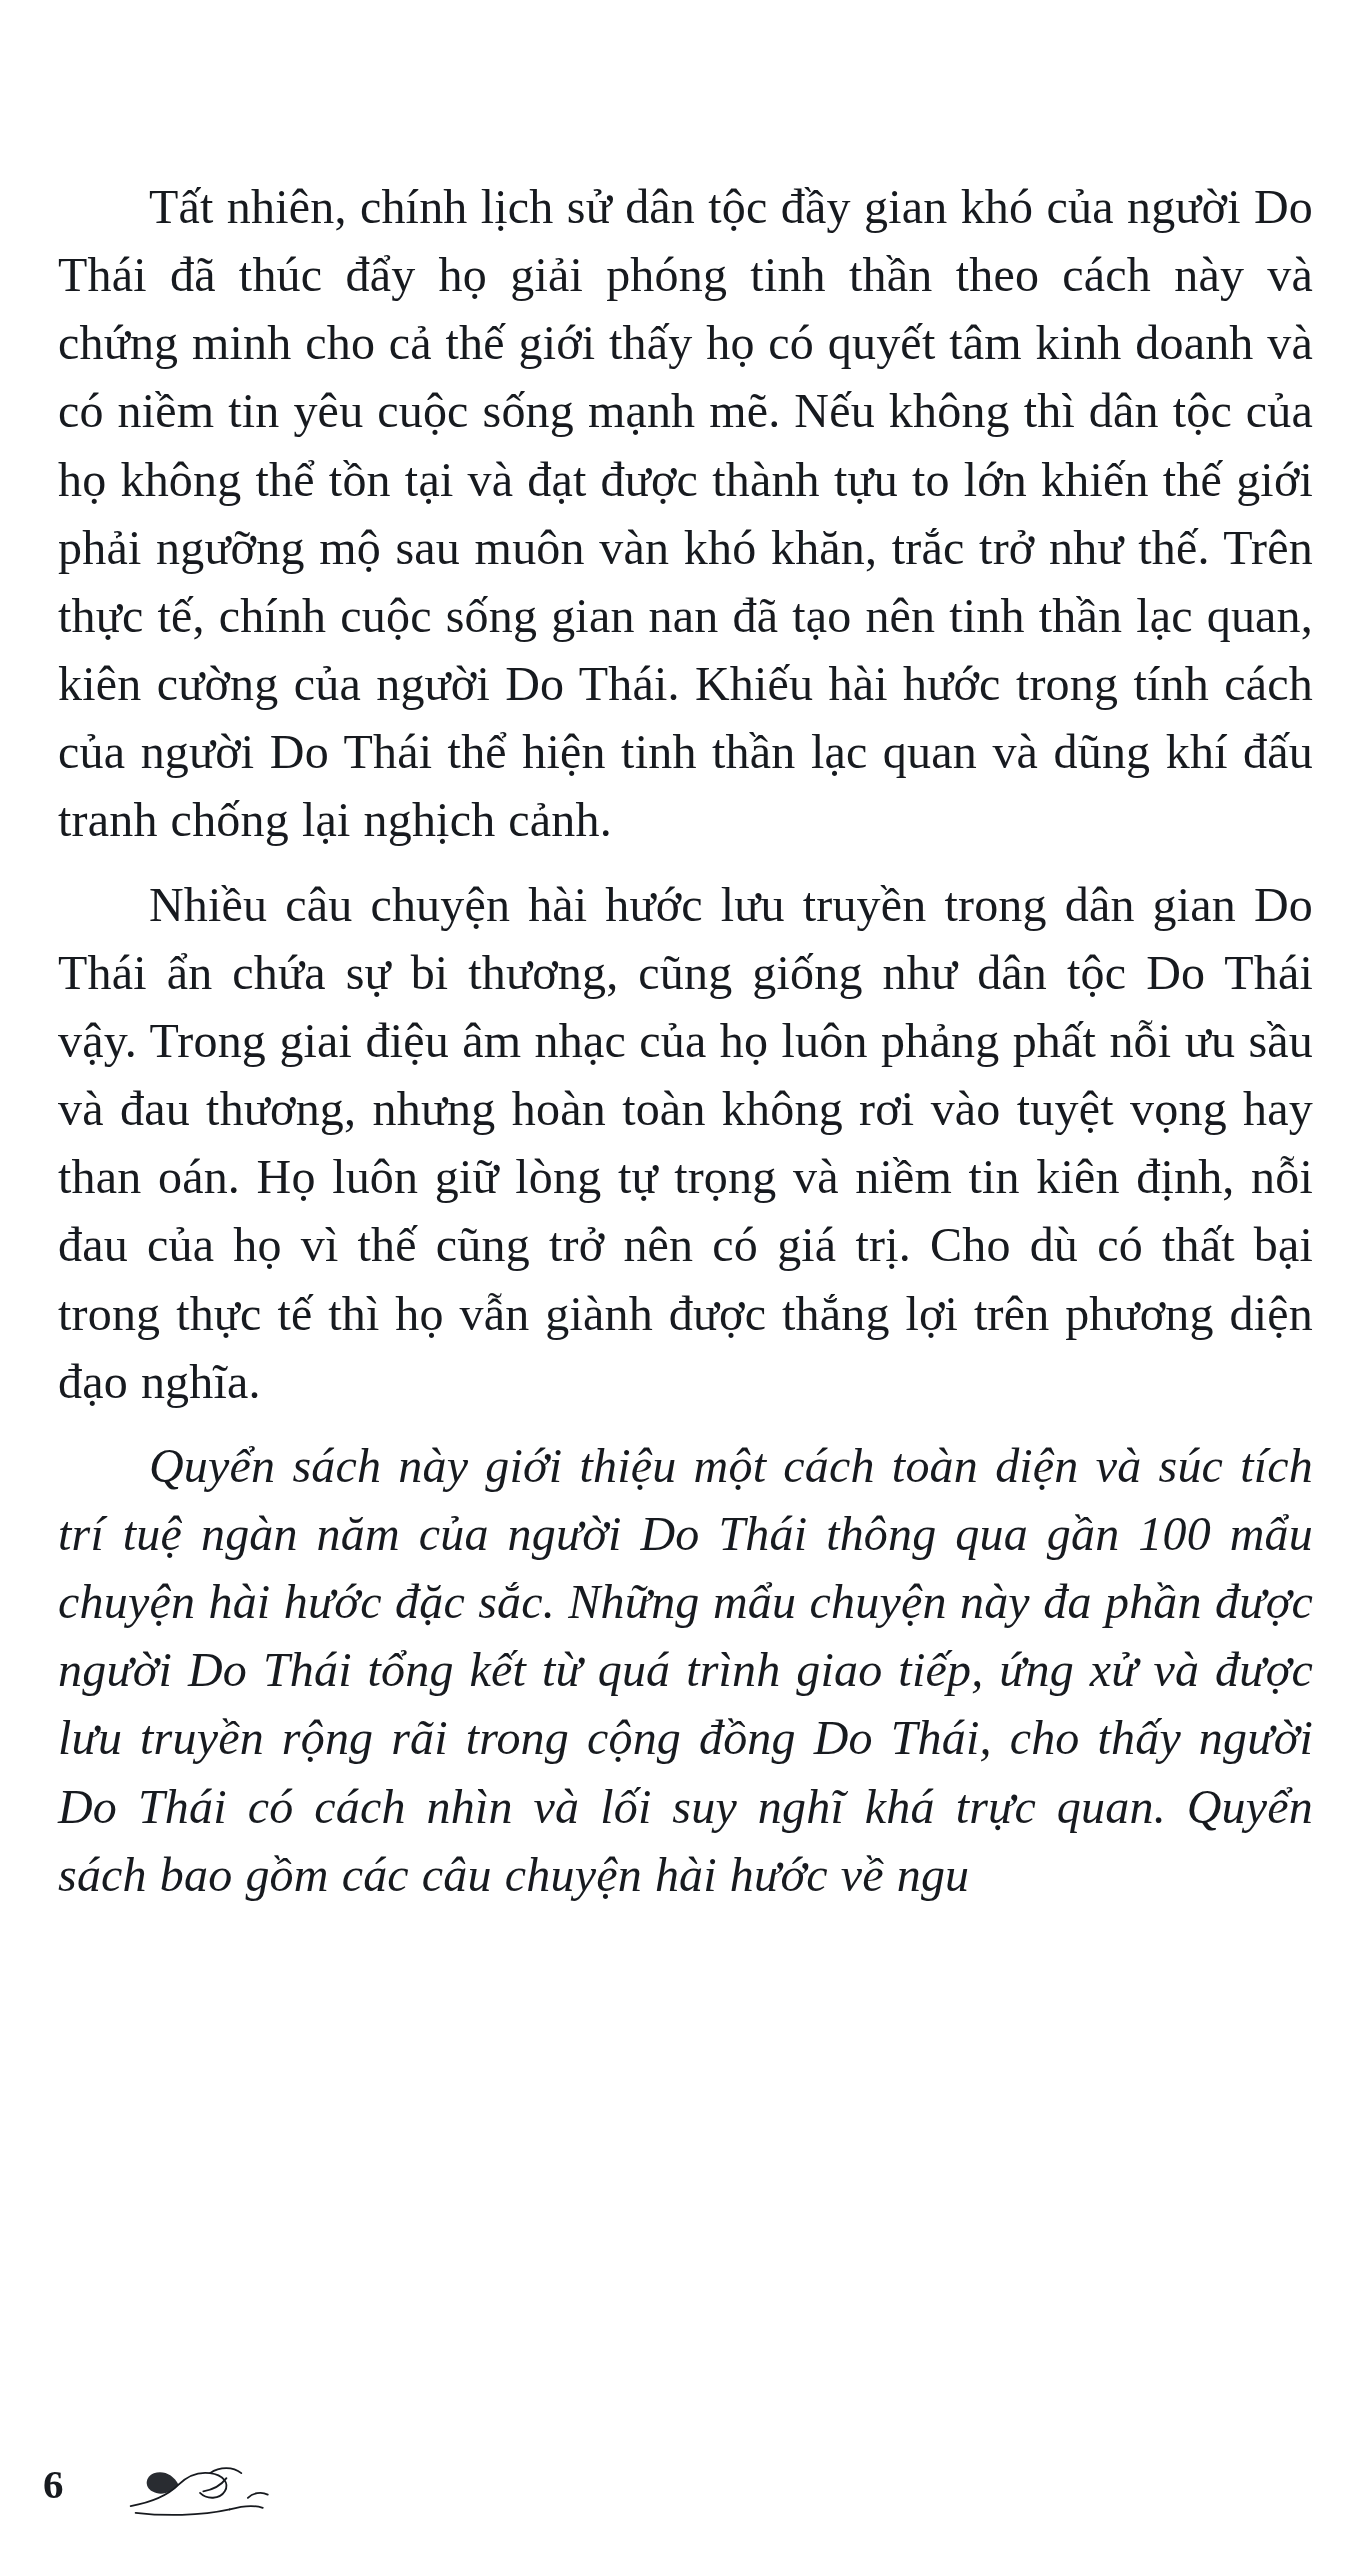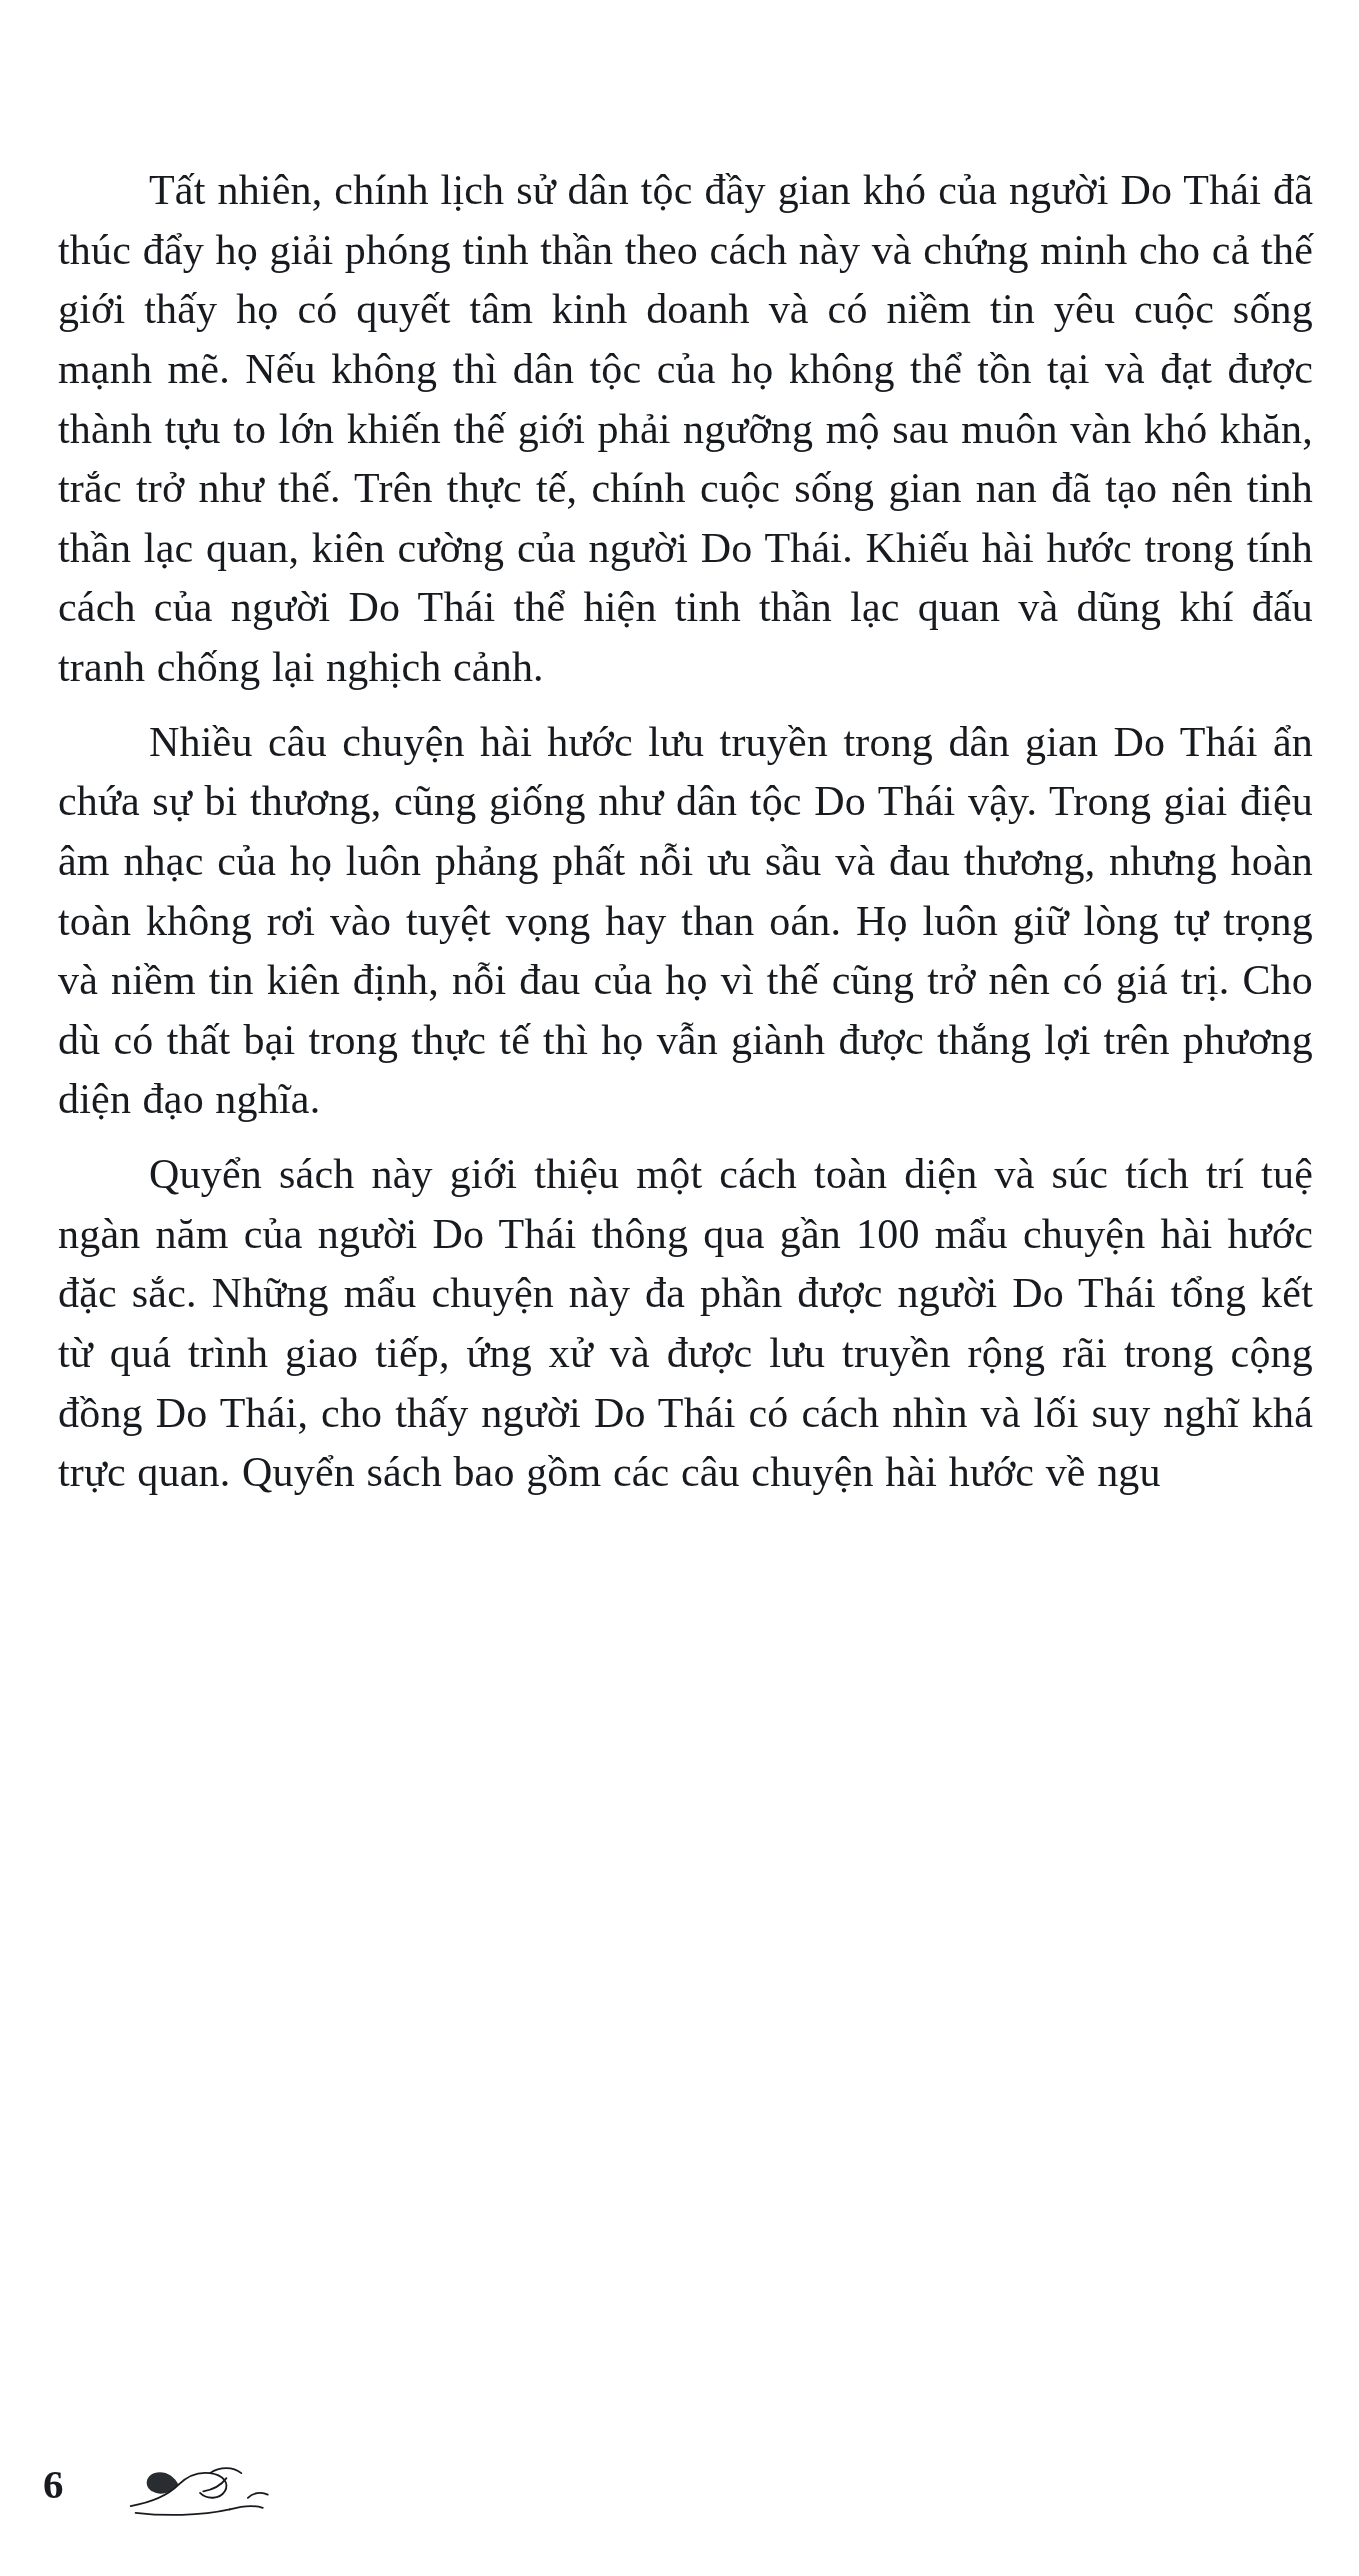--- a/index.html
+++ b/index.html
@@ -22,30 +22,31 @@
     height: 2576px;
     background: #ffffff;
   }
   .text-block {
     position: absolute;
     left: 58px;
     top: 157px;
     width: 1255px;
   }
   .para {
-    margin: 4px 0 15px 0;
-    font-size: 42px;
+    margin: 16px 0 15px 0;
+    font-size: 48px;
     line-height: 1.42;
     text-align: justify;
     text-indent: 91px;
     letter-spacing: 0.2px;
     word-spacing: 0.8px;
   }
   .para:last-child {
     margin-bottom: 0;
+    font-style: italic;
   }
   .footer {
     position: absolute;
     left: 0;
     bottom: 0;
     width: 1359px;
     height: 157px;
   }
   .page-number {
     position: absolute;

